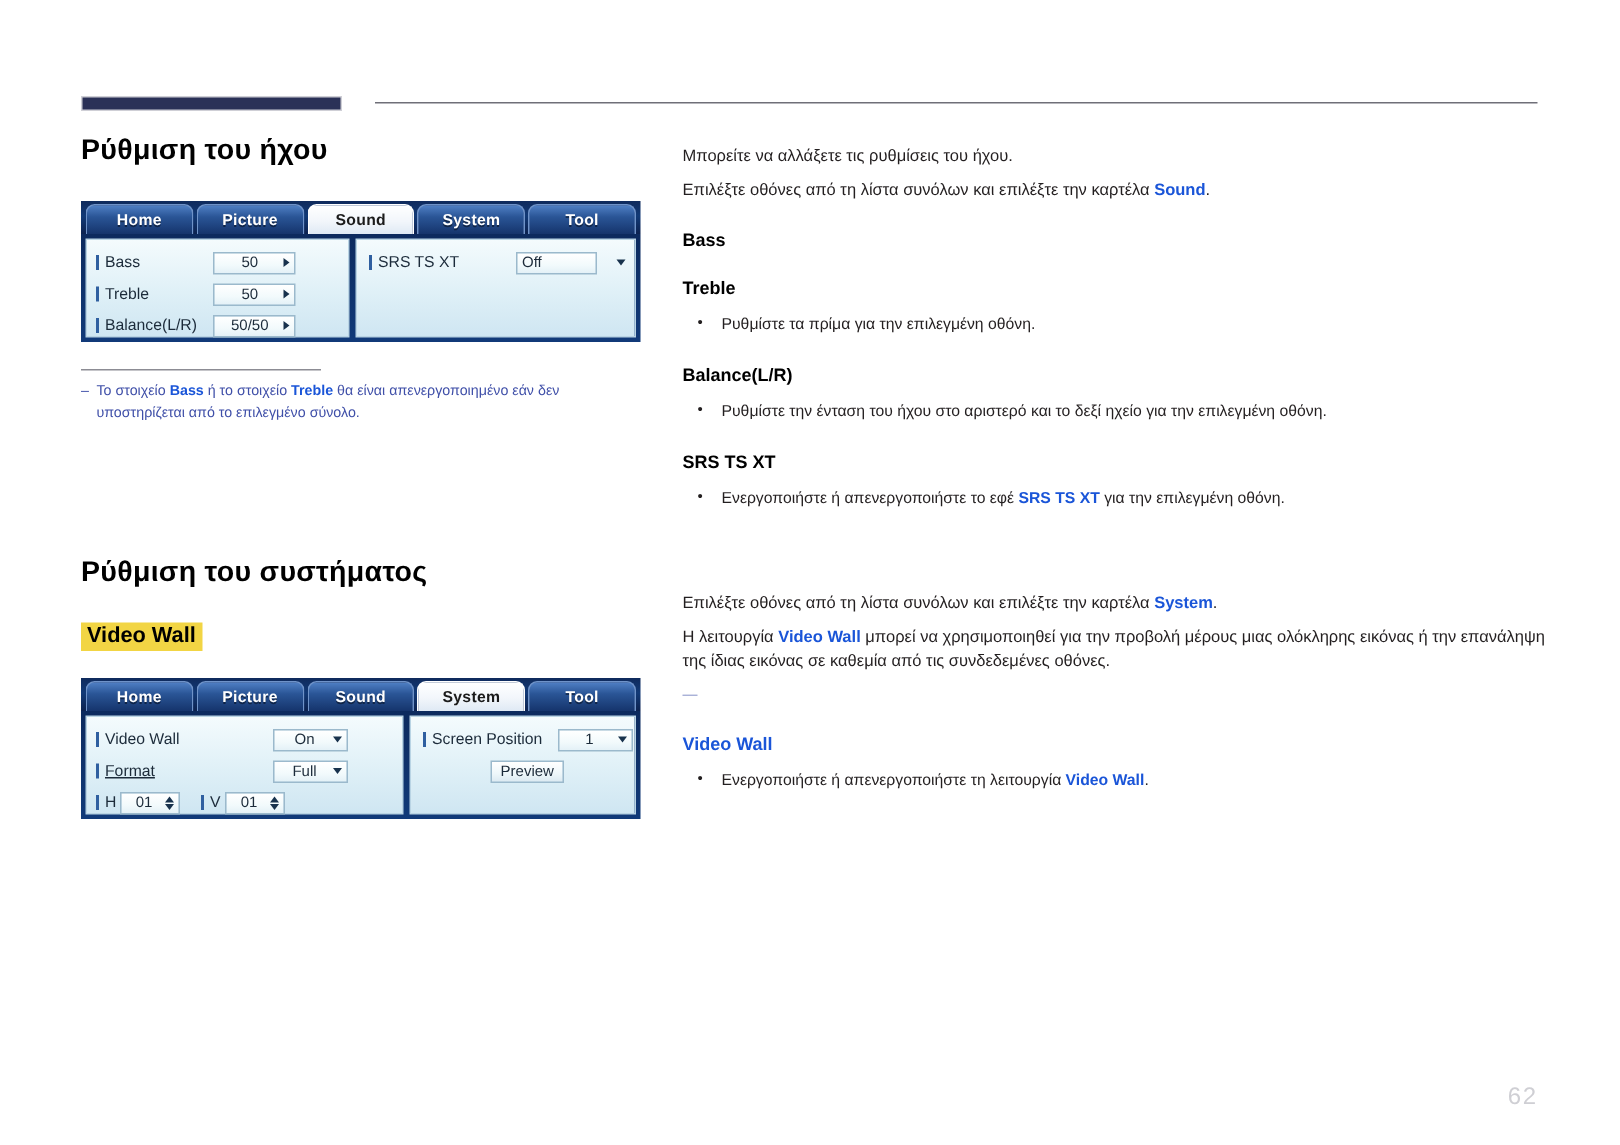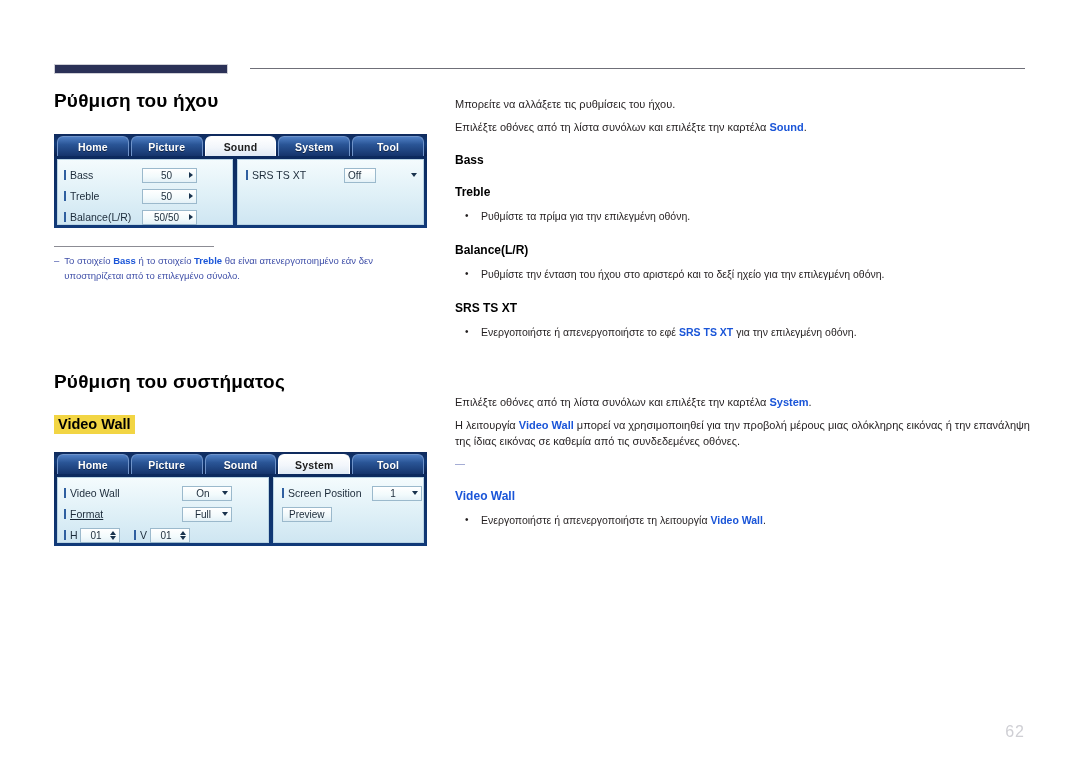--- a/index.html
+++ b/index.html
@@ -155,21 +155,21 @@
     display: flex;
     align-items: center;
     justify-content: space-between;
     font-size: 10px;
     color: #1c2b3a;
     box-sizing: border-box;
     padding: 0 3px;
   }
   .field .val { flex: 1; text-align: center; }
   .f-num { width: 55px; }
-  .f-sel { width: 32px; gap: 48px; }
+  .f-sel { width: 54px; gap: 48px; }
   .f-sel2 { width: 50px; }
   .f-spin { width: 40px; }
 
   .arrow-r {
     width: 0; height: 0;
     border-left: 4px solid #18324d;
     border-top: 3px solid transparent;
     border-bottom: 3px solid transparent;
     margin-left: 2px;
   }
@@ -415,21 +415,21 @@
 
       </div>
       <div class="osd-pane pane-b">
         <div class="row">
           <span class="lbl" style="width:90px;">Screen Position</span>
           <span class="field f-sel2">
             <span class="val">1</span>
             <span class="arrow-d"></span>
           </span>
         </div>
-        <div class="row" style="justify-content:flex-start;padding-right:2px;">
+        <div class="row" style="justify-content:center;padding-right:2px;">
           <span class="btn-preview">Preview</span>
         </div>
       </div>
     </div>
   </div>
 
 </div>
 
 <div class="col-right">
 

